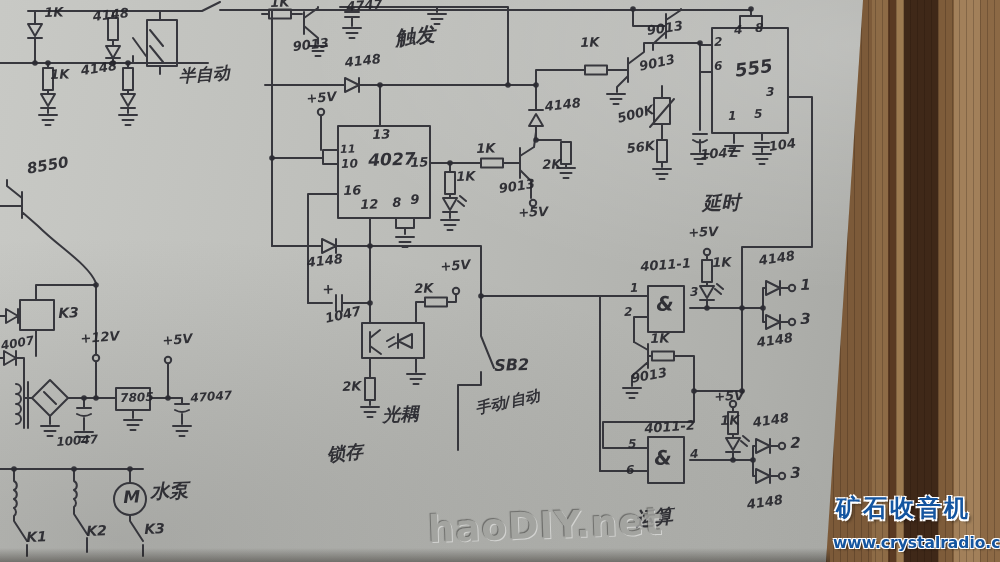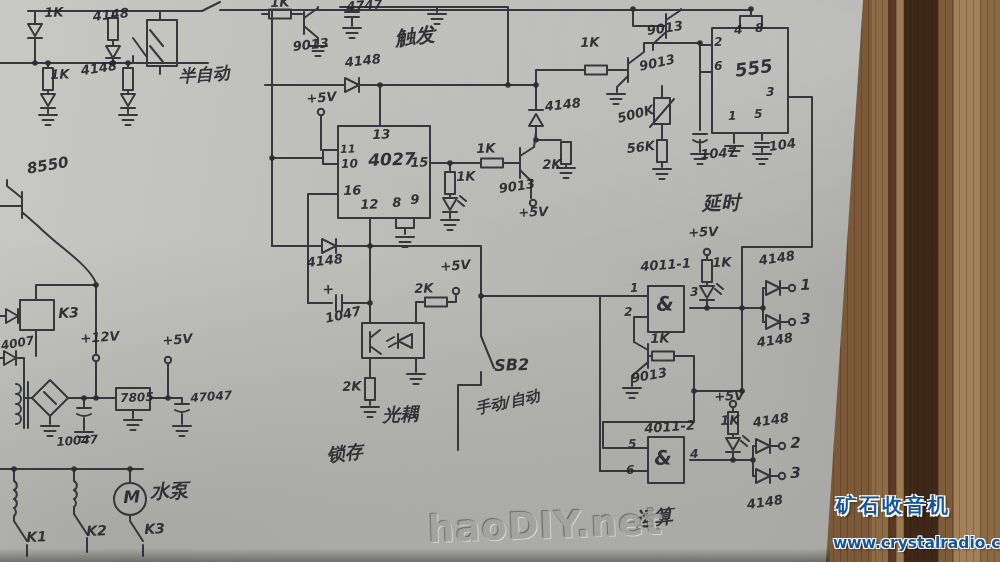--- a/index.html
+++ b/index.html
@@ -30,21 +30,21 @@
     position:absolute;color:#26262c;font-family:"DejaVu Sans",sans-serif;
     font-style:italic;font-weight:600;font-size:13px;line-height:1;
     white-space:nowrap;opacity:.92;transform-origin:left top;
   }
   .wm-haodiy{
     position:absolute;left:428px;top:504px;font-size:37px;font-weight:bold;
     letter-spacing:1px;color:#a2a39f;opacity:.85;transform:rotate(-2deg);
     text-shadow:1px 1px 0 rgba(255,255,255,.55), -1px -1px 1px rgba(55,55,53,.65);
   }
   .wm-cr-name{
-    position:absolute;left:836px;top:492px;font-size:20px;font-weight:bold;
+    position:absolute;left:836px;top:492px;font-size:24px;font-weight:bold;
     letter-spacing:3px;color:#1455a0;
     text-shadow:-1.5px -1.5px 0 #fff,1.5px -1.5px 0 #fff,-1.5px 1.5px 0 #fff,1.5px 1.5px 0 #fff,3px 3px 3px rgba(0,0,0,.45);
   }
   .wm-cr-url{
     position:absolute;left:833px;top:534px;font-size:15.5px;font-weight:bold;
     color:#1455a0;
     text-shadow:-1px -1px 0 #fff,1px -1px 0 #fff,-1px 1px 0 #fff,1px 1px 0 #fff,2px 2px 2px rgba(0,0,0,.4);
   }
 </style>
 </head>

